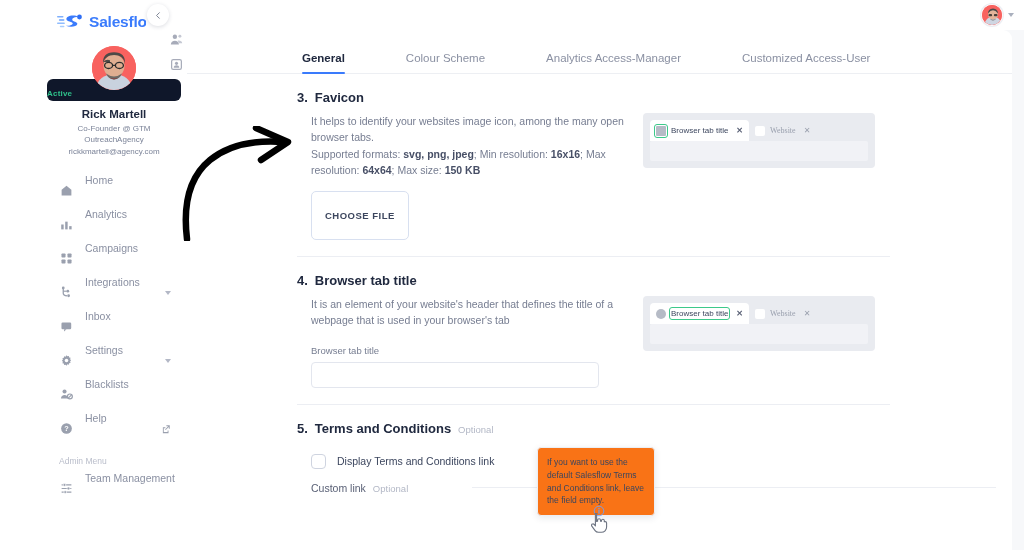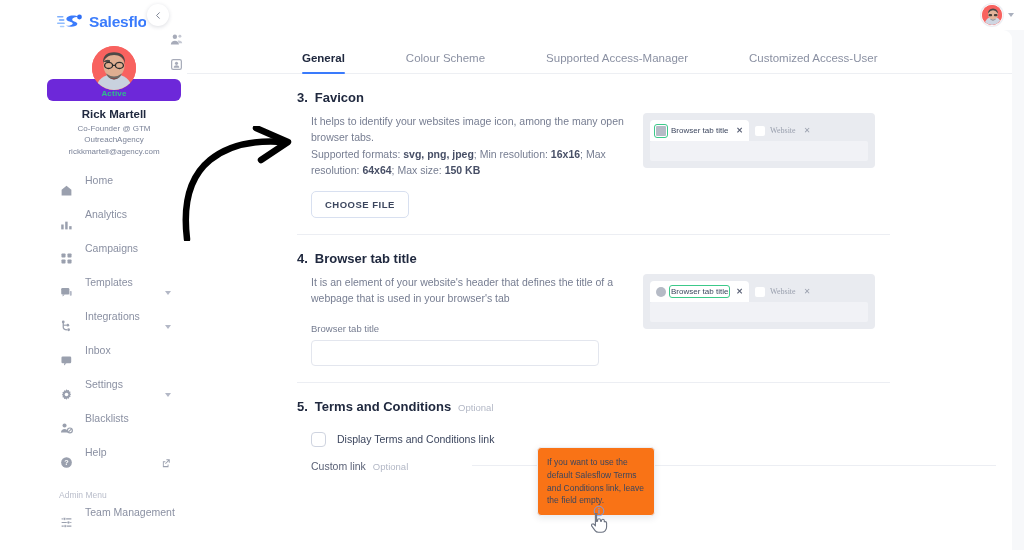--- a/index.html
+++ b/index.html
@@ -31,22 +31,22 @@
     position: relative;
   }
   .avatar-wrap { display: flex; justify-content: center; }
   .avatar {
     width: 44px; height: 44px; border-radius: 50%;
     background: #f8625f; overflow: hidden; position: relative;
   }
   .avatar svg { display: block; }
   .active-band {
     margin-top: -11px;
-    background: #6d28d9; border-radius: 6px;
-    height: 22px; display: flex; align-items: flex-end; justify-content: center;
+    background: #0f172a; border-radius: 6px;
+    height: 22px; display: flex; align-items: flex-end; justify-content: flex-start;
     padding-bottom: 3px;
   }
   .active-txt { font-size: 8px; color: #2fc08a; font-weight: bold; letter-spacing: .2px;}
   .pname { text-align: center; font-size: 11.5px; font-weight: bold; color: #20293f; margin-top: 7px; }
   .prole { text-align: center; font-size: 8px; color: #7b8398; margin-top: 4px; line-height: 1.35; }
   .pmail { text-align: center; font-size: 8px; color: #7b8398; margin-top: 1px; }
 
   .side-icons {
     position: absolute; right: 0px; top: 33px;
     display: flex; flex-direction: column; gap: 12px; align-items: center;
@@ -134,21 +134,21 @@
   .sec-body { display: flex; gap: 0; padding-top: 8px; }
   .sec-left { width: 330px; padding-left: 14px; }
   .sec-right { flex: 1; padding-left: 16px; }
   .desc { font-size: 10.5px; color: #767d91; line-height: 1.55; }
   .desc b { color: #474f66; font-weight: bold; }
 
   .btn-outline {
     margin-top: 13px; display: inline-block;
     border: 1px solid #d8e0f0; border-radius: 5px;
     background: #fff; color: #3c465e; font-size: 9.5px; font-weight: bold;
-    letter-spacing: .5px; padding: 7px 13px; cursor: pointer;
+    letter-spacing: .5px; padding: 18px 13px; cursor: pointer;
   }
   .divider { height: 1px; background: #eceef3; margin: 16px 122px 0 122px; }
 
   .field-label { font-size: 9.5px; color: #767d91; margin-top: 16px; }
   .text-input {
     margin-top: 6px; width: 288px; height: 26px;
     border: 1px solid #e3e6ee; border-radius: 4px; background: #fff;
   }
 
   
@@ -310,31 +310,20 @@
           <svg width="13" height="13" viewBox="0 0 16 16">
             <rect x="1.8" y="1.8" width="5" height="5" rx="1" fill="#9aa0ae"></rect>
             <rect x="9.2" y="1.8" width="5" height="5" rx="1" fill="#9aa0ae"></rect>
             <rect x="1.8" y="9.2" width="5" height="5" rx="1" fill="#9aa0ae"></rect>
             <rect x="9.2" y="9.2" width="5" height="5" rx="1" fill="#9aa0ae"></rect>
           </svg>
         </span>
         <span class="nav-label">Campaigns</span>
       </div>
 
-      <div class="nav-item">
-        <span class="ico">
-          <svg width="13" height="13" viewBox="0 0 16 16">
-            <rect x="1.5" y="2.5" width="10" height="8" rx="1.4" fill="#9aa0ae"></rect>
-            <path d="M3.2 10.5 L3.2 13 L6 10.5Z" fill="#9aa0ae"></path>
-            <rect x="12" y="6" width="2.4" height="6" rx="1" fill="#b3b8c6"></rect>
-          </svg>
-        </span>
-        <span class="nav-label">Templates</span>
-        <span class="caret"></span>
-      </div>
 
       <div class="nav-item">
         <span class="ico">
           <svg width="13" height="13" viewBox="0 0 16 16">
             <path d="M4 2 V9 Q4 12 8.5 12" fill="none" stroke="#9aa0ae" stroke-width="1.6"></path>
             <circle cx="4" cy="2.4" r="1.7" fill="#9aa0ae"></circle>
             <circle cx="10.6" cy="12" r="1.7" fill="#9aa0ae"></circle>
             <circle cx="9.6" cy="6.4" r="1.7" fill="#9aa0ae"></circle>
             <path d="M4 6.4 H8" fill="none" stroke="#9aa0ae" stroke-width="1.4"></path>
           </svg>
@@ -412,21 +401,21 @@
     <svg width="9" height="9" viewBox="0 0 16 16">
       <path d="M10 2.5 L4.5 8 L10 13.5" fill="none" stroke="#6f7casdf" stroke-width="1.6" style="stroke:#717889"></path>
     </svg>
   </div>
 
   <div id="card">
 
     <div class="tabs">
       <div class="tab active">General</div>
       <div class="tab">Colour Scheme</div>
-      <div class="tab">Supported Access-Manager</div>
+      <div class="tab">Analytics Access-Manager</div>
       <div class="tab">Customized Access-User</div>
     </div>
 
     <div class="section">
       <div class="sec-inner">
         <div class="sec-head">
           <span class="sec-num">3.</span>
           <span>Favicon</span>
         </div>
         <div class="sec-body">

